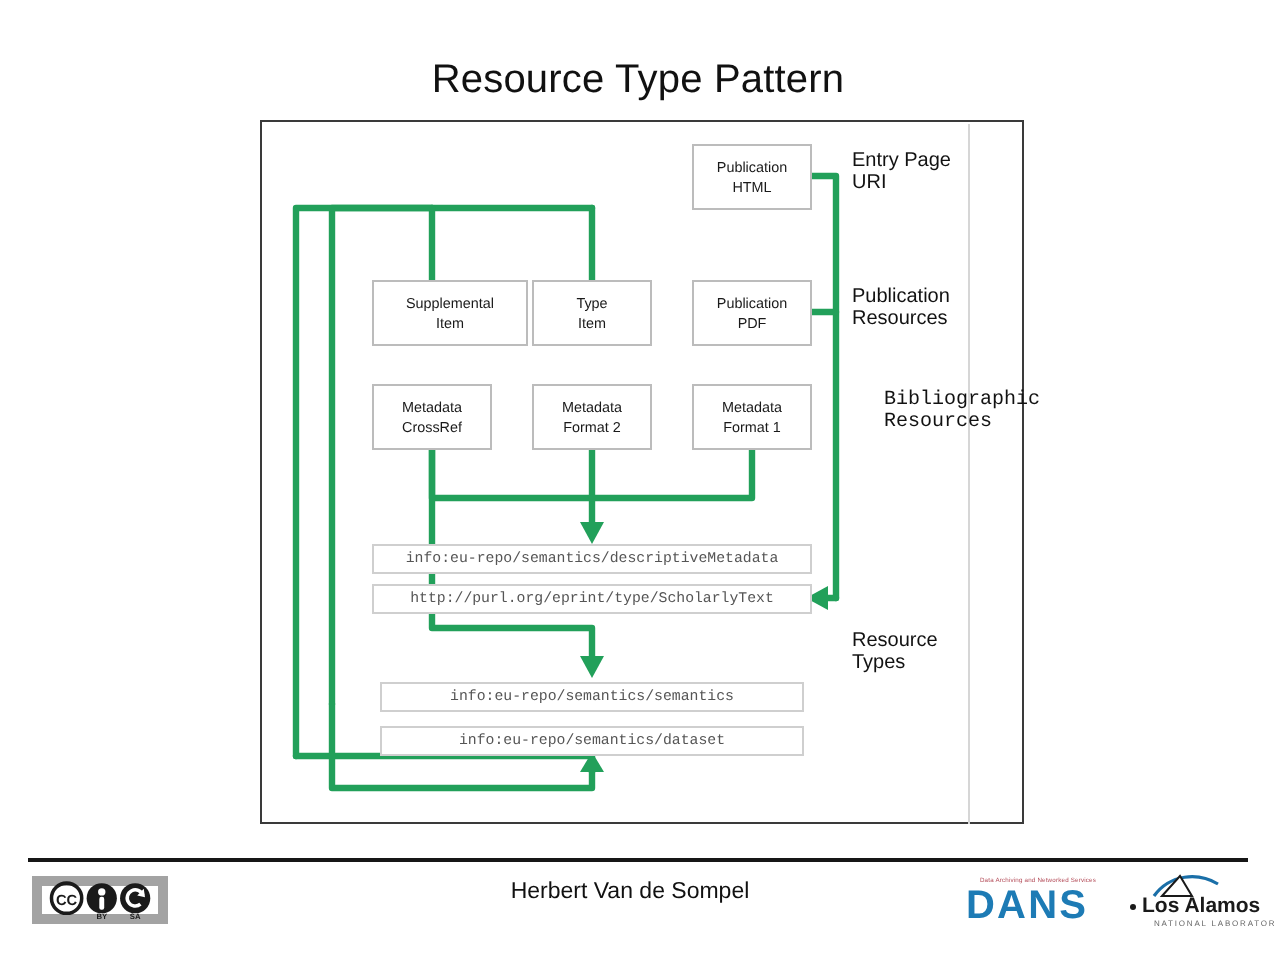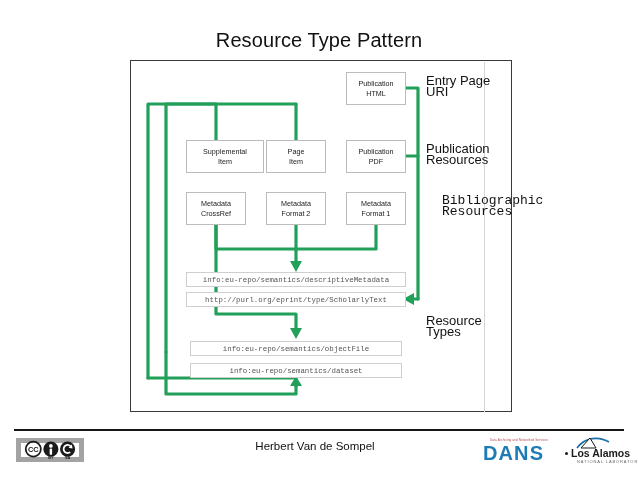--- a/index.html
+++ b/index.html
@@ -80,21 +80,21 @@
     color: #555555;
     text-align: center;
     white-space: nowrap;
     overflow: hidden;
     z-index: 6;
   }
 
   
   .group-label {
     position: absolute;
-    font-size: 13px;
+    font-size: 10px;
     line-height: 10.6px;
     color: #121212;
     white-space: nowrap;
     z-index: 6;
   }
   .group-label span { display: block; }
 
   
   .wires {
     position: absolute;
@@ -263,21 +263,21 @@
     <span>Publication</span>
     <span>HTML</span>
   </div>
 
   <div class="node" style="left:186px;top:140px;width:78px;height:33px;">
     <span>Supplemental</span>
     <span>Item</span>
   </div>
 
   <div class="node" style="left:266px;top:140px;width:60px;height:33px;">
-    <span>Page</span>
+    <span>Type</span>
     <span>Item</span>
   </div>
 
   <div class="node" style="left:346px;top:140px;width:60px;height:33px;">
     <span>Publication</span>
     <span>PDF</span>
   </div>
 
   <div class="node" style="left:186px;top:192px;width:60px;height:33px;">
     <span>Metadata</span>
@@ -291,21 +291,21 @@
 
   <div class="node" style="left:346px;top:192px;width:60px;height:33px;">
     <span>Metadata</span>
     <span>Format 1</span>
   </div>
 </div>
 
 <div>
   <div class="uri-box" style="left:186px;top:272px;width:220px;height:15px;">info:eu-repo/semantics/descriptiveMetadata</div>
   <div class="uri-box" style="left:186px;top:292px;width:220px;height:15px;">http://purl.org/eprint/type/ScholarlyText</div>
-  <div class="uri-box" style="left:190px;top:341px;width:212px;height:15px;">info:eu-repo/semantics/objectFile</div>
+  <div class="uri-box" style="left:190px;top:341px;width:212px;height:15px;">info:eu-repo/semantics/semantics</div>
   <div class="uri-box" style="left:190px;top:363px;width:212px;height:15px;">info:eu-repo/semantics/dataset</div>
 </div>
 
 <div>
   <div class="group-label" style="left:426px;top:76px;">
     <span>Entry Page</span>
     <span>URI</span>
   </div>
   <div class="group-label" style="left:426px;top:144px;">
     <span>Publication</span>

